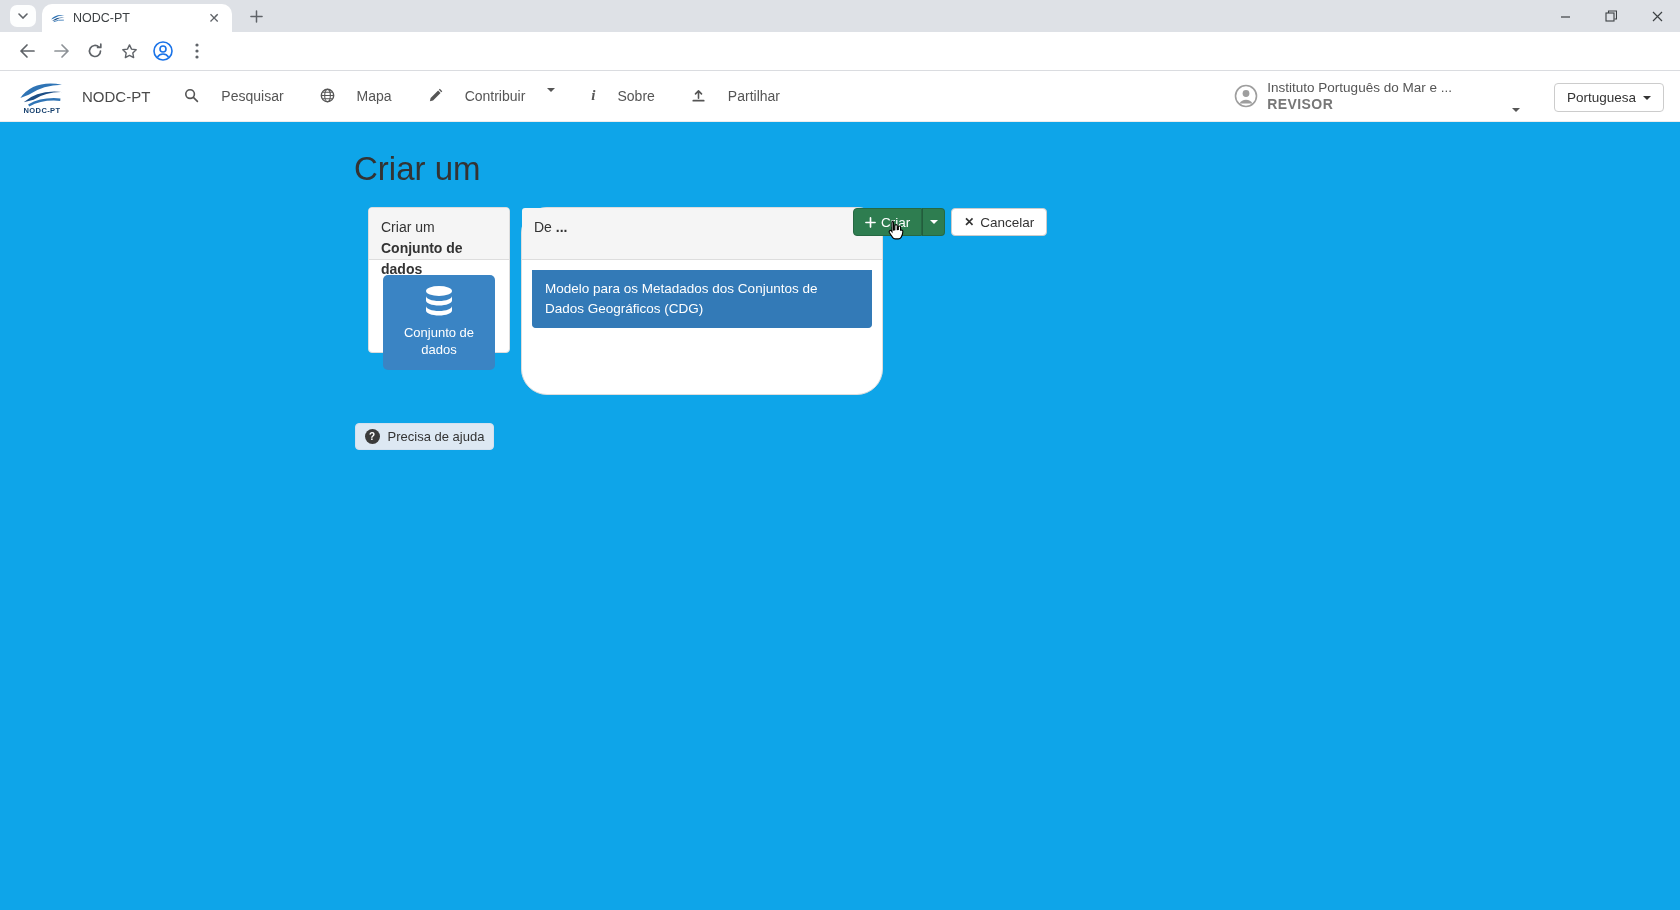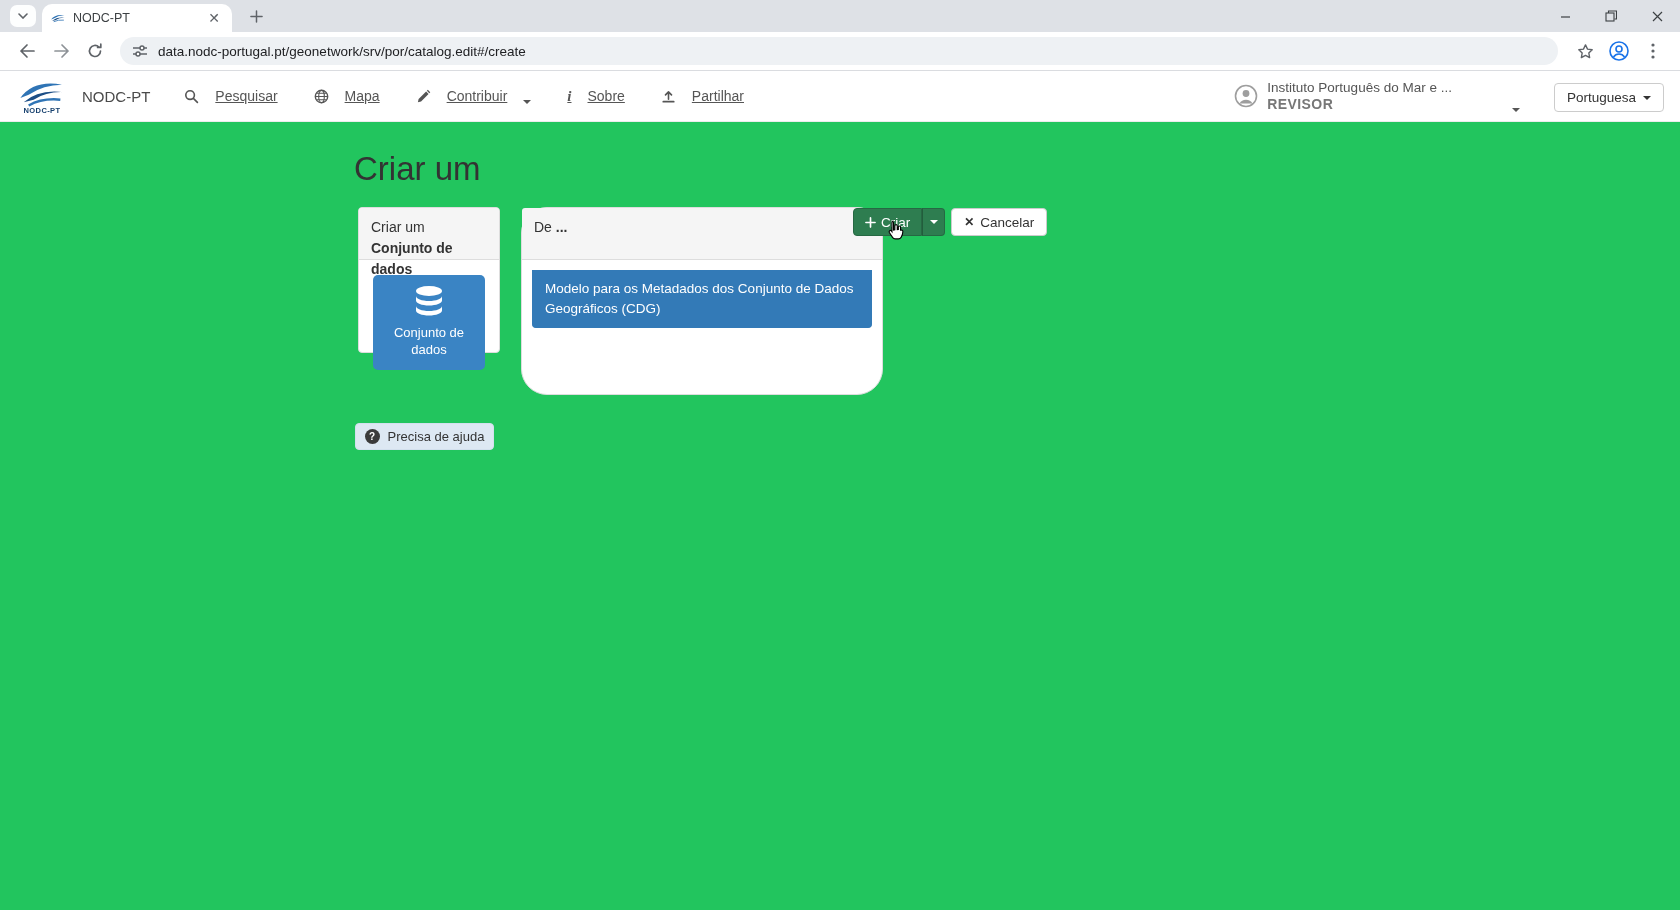--- a/index.html
+++ b/index.html
@@ -29,42 +29,42 @@
   .omni-url { font-size:13.5px; color:#202124; margin-left:10px; white-space:nowrap; }
   .toolbar-right { display:flex; align-items:center; }
 
   
   .site-header { height:51px; background:#fff; border-bottom:1px solid #ececec;
     display:flex; align-items:center; padding:0 16px; }
   .logo-block { display:flex; flex-direction:column; align-items:center; margin-right:14px; }
   .logo-caption { font-size:7.5px; font-weight:bold; color:#16406e; letter-spacing:.4px; margin-top:-2px; }
   .brand { font-size:15px; color:#4a4a4a; margin-right:34px; }
   .main-nav { display:flex; align-items:center; gap:36px; color:#555; font-size:14px; }
-  .nav-item { display:flex; align-items:flex-end; gap:16px; cursor:pointer;text-decoration:underline; }
+  .nav-item { display:flex; align-items:flex-start; gap:22px; cursor:pointer; }
   .caret { width:0; height:0; border-left:4px solid transparent; border-right:4px solid transparent;
     border-top:4px solid #555; display:inline-block; }
   .hdr-right { margin-left:auto; display:flex; align-items:flex-end; }
   .user-block { display:flex; align-items:center; gap:9px; }
   .user-name { font-size:13.5px; color:#555; line-height:1.2; }
   .user-role { font-size:14px; color:#777; font-weight:bold; letter-spacing:.4px; }
   .user-caret { margin-left:60px; }
   .lang-btn { margin-left:34px; border:1px solid #ccc; border-radius:4px; background:#fff;
     padding:6px 12px; font-size:13.5px; color:#333; display:flex; align-items:center; gap:7px;
     font-family:inherit; }
   .lang-btn .caret { border-top-color:#333; }
 
   
-  .main { position:relative; height:788px; background:#22c55e; }
+  .main { position:relative; height:788px; background:#0ea5e9; }
   .page-title { position:absolute; left:354px; top:28px; font-size:33px; font-weight:400; color:#333; }
 
   .panel { position:absolute; background:#fff; border:1px solid #ddd; border-radius:4px; }
   .panel-heading { background:#f5f5f5; border-bottom:1px solid #ddd; border-radius:3px 3px 0 0;
     padding:9px 12px; font-size:14px; color:#333; line-height:1.5; height:52px; }
   .panel-heading b { font-weight:bold; }
-  .panel-create { left:358px; top:85px; width:142px; height:146px; }
+  .panel-create { left:368px; top:85px; width:142px; height:146px; }
   .panel-from   { left:521px; top:85px; width:362px; height:188px;border-radius:26px; }
 
   .tile { position:absolute; left:14px; top:67px; width:112px; height:95px; background:#3a84c4;
     border-radius:5px; color:#fff; display:flex; flex-direction:column; align-items:center;
     padding-top:10px; cursor:pointer; }
   .tile-label { font-size:13px; text-align:center; line-height:1.3; margin-top:6px; padding:0 8px; }
 
   .list-group { margin:10px; }
   .list-item { border:1px solid #ddd; font-size:13.5px; padding:9px 12px; color:#555;
     background:#fff; cursor:pointer; }
@@ -150,28 +150,20 @@
     <svg width="17" height="16" viewBox="0 0 17 16">
         <path d="M9 2l6 6-6 6M15 8H2" fill="none" stroke="currentColor" stroke-width="1.7" stroke-linecap="round" stroke-linejoin="round"></path>
       </svg>
   </div>
   <div class="nav-ico">
     <svg width="16" height="16" viewBox="0 0 16 16">
         <path d="M13.5 8a5.5 5.5 0 1 1-1.6-3.9" fill="none" stroke="currentColor" stroke-width="1.7" stroke-linecap="round"></path>
         <path d="M13.8 1.2v3.2h-3.2" fill="none" stroke="currentColor" stroke-width="1.7" stroke-linecap="round" stroke-linejoin="round"></path>
       </svg>
   </div>
-  <div class="omnibox">
-    <svg width="16" height="14" viewBox="0 0 16 14">
-      <path d="M1 4h14M1 10h14" stroke="#5f6368" stroke-width="1.5"></path>
-        <circle cx="10" cy="4" r="2" fill="#fff" stroke="#5f6368" stroke-width="1.5"></circle>
-        <circle cx="6" cy="10" r="2" fill="#fff" stroke="#5f6368" stroke-width="1.5"></circle>
-    </svg>
-    <span class="omni-url">data.nodc-portugal.pt/geonetwork/srv/por/catalog.edit#/create</span>
-  </div>
   <div class="toolbar-right">
     <div class="nav-ico">
       <svg width="17" height="17" viewBox="0 0 16 16">
           <path d="M8 1.8l1.9 4 4.4.6-3.2 3 .8 4.3L8 11.6l-3.9 2.1.8-4.3-3.2-3 4.4-.6z" fill="none" stroke="currentColor" stroke-width="1.3" stroke-linejoin="round"></path>
         </svg>
     </div>
     <div class="nav-ico">
       <svg width="22" height="22" viewBox="0 0 22 22">
           <circle cx="11" cy="11" r="9" fill="none" stroke="#1a73e8" stroke-width="1.6"></circle>
           <circle cx="11" cy="9" r="3" fill="none" stroke="#1a73e8" stroke-width="1.6"></circle>
@@ -271,21 +263,21 @@
       </svg>
       <span class="tile-label">Conjunto de dados</span>
     </div>
   </div>
 
   <div class="panel panel-from">
     <div class="panel-heading">
       <span>De </span><b>...</b>
     </div>
     <div class="list-group">
-      <div class="list-item selected">Modelo para os Metadados dos Conjunto de Dados Geográficos (CDG)</div>
+      <div class="list-item selected">Modelo para os Metadados dos Conjuntos de Dados Geográficos (CDG)</div>
     </div>
   </div>
 
   <div class="actions">
     <button class="btn-create">
       <svg width="11" height="11" viewBox="0 0 12 12">
           <path d="M6 1v10M1 6h10" stroke="#fff" stroke-width="1.8" stroke-linecap="round"></path>
         </svg>
       <span>Criar</span>
     </button>

